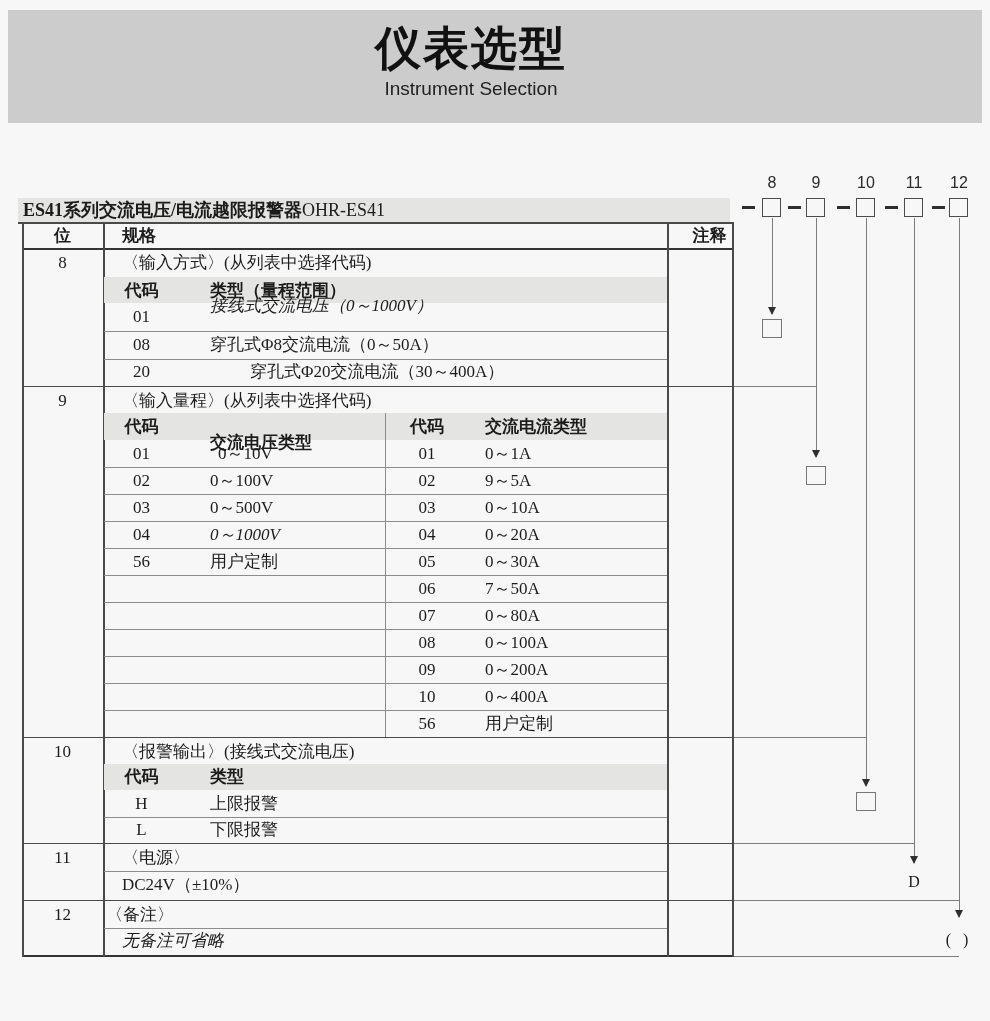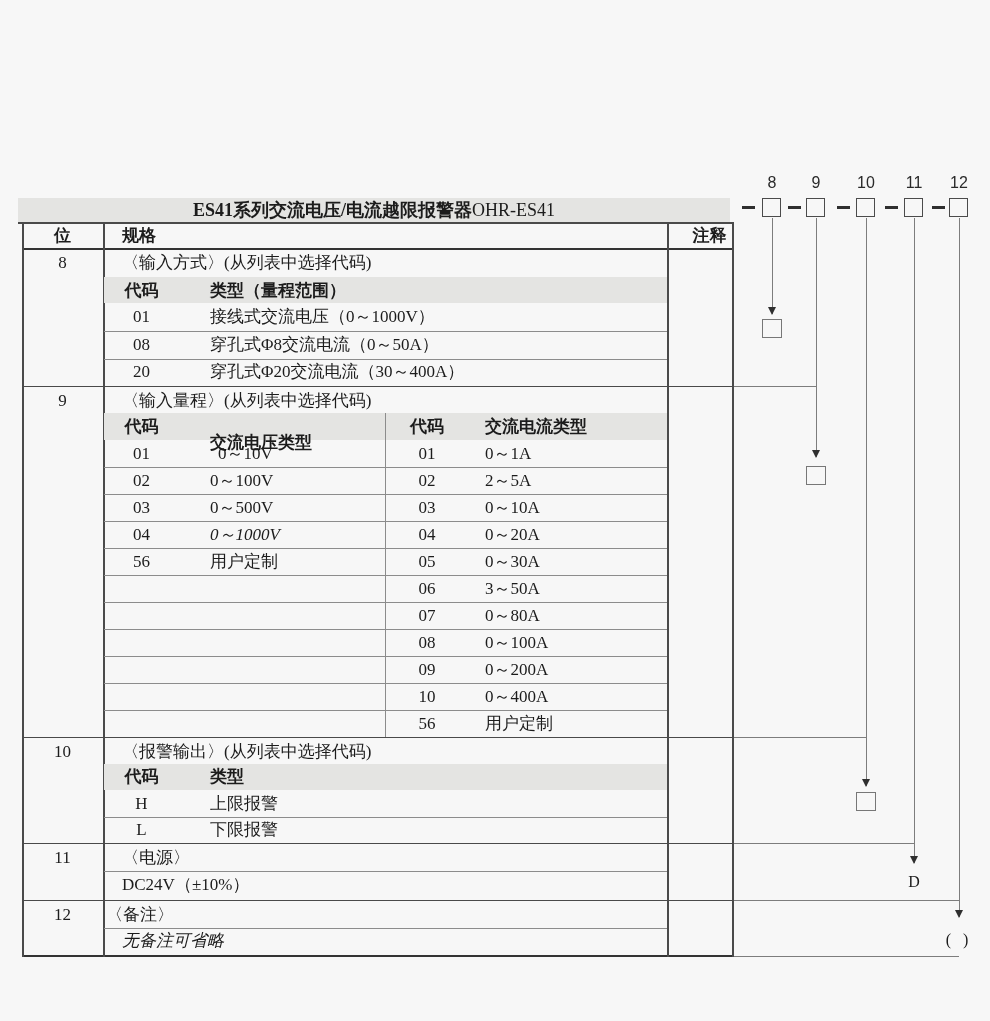--- a/index.html
+++ b/index.html
@@ -9,21 +9,21 @@
   .banner{position:absolute;left:8px;top:10px;width:974px;height:113px;background:#cccccc;text-align:center;}
   .banner-inner{transform:translateX(-24px);}
   .banner-title{margin-top:12px;font:bold 46px/1.15 "Liberation Sans","DejaVu Sans",sans-serif;color:#111;letter-spacing:2px;}
   .banner-sub{font:19px/1.2 "Liberation Sans","DejaVu Sans",sans-serif;color:#222;margin-top:3px;}
   
   .txt{position:absolute;font-size:17px;line-height:27px;height:27px;white-space:nowrap;color:#1c1c1c;}
   .b{font-weight:bold;}
   .ctr{text-align:center;}
   
   .tbar{position:absolute;left:18px;top:198px;width:712px;height:24px;background:#e4e4e2;
-        display:flex;justify-content:center;align-items:center;}
+        display:flex;justify-content:flex-start;align-items:center;}
   .tbar .lt{font-size:18px;font-weight:bold;padding-left:5px;line-height:24px;}
   .tbar .rt{font-size:18px;padding-right:5px;line-height:24px;}
   
   .hl{position:absolute;background:#4a4a4a;height:1.5px;}
   .hl2{position:absolute;background:#333;height:2px;}
   .vl{position:absolute;background:#4a4a4a;width:1.5px;}
   .sl{position:absolute;background:#8c8c8c;height:1px;}
   .svl{position:absolute;background:#8c8c8c;width:1px;}
   .ext{position:absolute;background:#7d7d7d;height:1px;}
   .drop{position:absolute;background:#7d7d7d;width:1px;}
@@ -39,20 +39,26 @@
   .t1{left:210px;}
   .c2{left:387px;width:80px;text-align:center;}
   .t2{left:485px;}
   .poscol{left:22px;width:81px;text-align:center;}
 </style>
 </head>
 <body>
 
 <div id="page">
 
+  <div class="banner">
+    <div class="banner-inner">
+      <div class="banner-title">仪表选型</div>
+      <div class="banner-sub">Instrument Selection</div>
+    </div>
+  </div>
 
   <div class="tbar">
     <span class="lt">ES41系列交流电压/电流越限报警器</span>
     <span class="rt">OHR-ES41</span>
   </div>
 
   <span class="dlabel" style="left:757px;">8</span>
   <span class="dlabel" style="left:801px;">9</span>
   <span class="dlabel" style="left:851px;">10</span>
   <span class="dlabel" style="left:899px;">11</span>
@@ -110,82 +116,82 @@
   <span class="txt b poscol" style="top:222px;">位</span>
   <span class="txt b" style="left:122px;top:222px;">规格</span>
   <span class="txt b ctr" style="left:667px;top:222px;width:85px;">注释</span>
 
   <span class="txt poscol" style="top:249px;">8</span>
   <span class="txt" style="left:122px;top:249px;">〈输入方式〉(从列表中选择代码)</span>
   <div class="graybar" style="top:277px;height:26px;"></div>
   <span class="txt b c1" style="top:277px;">代码</span>
   <span class="txt b t1" style="top:277px;">类型（量程范围）</span>
   <span class="txt c1" style="top:303px;">01</span>
-  <span class="txt t1" style="top:303px;">接线式交流电压（0～1000V）</span>
+  <span class="txt t1" style="top:292px;font-style:italic;">接线式交流电压（0～1000V）</span>
   <div class="sl" style="left:104px;top:331px;width:563px;"></div>
   <span class="txt c1" style="top:331px;">08</span>
   <span class="txt t1" style="top:331px;">穿孔式Φ8交流电流（0～50A）</span>
   <div class="sl" style="left:104px;top:359px;width:563px;"></div>
   <span class="txt c1" style="top:358px;">20</span>
-  <span class="txt t1" style="top:358px;">穿孔式Φ20交流电流（30～400A）</span>
+  <span class="txt t1" style="top:358px;margin-left:40px;">穿孔式Φ20交流电流（30～400A）</span>
 
   <span class="txt poscol" style="top:387px;">9</span>
   <span class="txt" style="left:122px;top:387px;">〈输入量程〉(从列表中选择代码)</span>
   <div class="graybar" style="top:413px;height:27px;"></div>
   <span class="txt b c1" style="top:413px;">代码</span>
   <span class="txt b t1" style="top:394px;margin-top:35px;">交流电压类型</span>
   <span class="txt b c2" style="top:413px;">代码</span>
   <span class="txt b t2" style="top:413px;">交流电流类型</span>
   <div class="svl" style="left:385px;top:413px;height:324px;"></div>
 
   <span class="txt c1" style="top:440px;">01</span>
   <span class="txt t1" style="top:440px;margin-left:8px;">0～10V</span>
   <span class="txt c2" style="top:440px;">01</span>
   <span class="txt t2" style="top:440px;">0～1A</span>
   <div class="sl" style="left:104px;top:467px;width:563px;"></div>
   <span class="txt c1" style="top:467px;">02</span>
   <span class="txt t1" style="top:467px;">0～100V</span>
   <span class="txt c2" style="top:467px;">02</span>
-  <span class="txt t2" style="top:467px;">2～5A</span>
+  <span class="txt t2" style="top:467px;">9～5A</span>
   <div class="sl" style="left:104px;top:494px;width:563px;"></div>
   <span class="txt c1" style="top:494px;">03</span>
   <span class="txt t1" style="top:494px;">0～500V</span>
   <span class="txt c2" style="top:494px;">03</span>
   <span class="txt t2" style="top:494px;">0～10A</span>
   <div class="sl" style="left:104px;top:521px;width:563px;"></div>
   <span class="txt c1" style="top:521px;">04</span>
   <span class="txt t1" style="top:521px;font-style:italic;">0～1000V</span>
   <span class="txt c2" style="top:521px;">04</span>
   <span class="txt t2" style="top:521px;">0～20A</span>
   <div class="sl" style="left:104px;top:548px;width:563px;"></div>
   <span class="txt c1" style="top:548px;">56</span>
   <span class="txt t1" style="top:548px;">用户定制</span>
   <span class="txt c2" style="top:548px;">05</span>
   <span class="txt t2" style="top:548px;">0～30A</span>
   <div class="sl" style="left:104px;top:575px;width:563px;"></div>
   <span class="txt c2" style="top:575px;">06</span>
-  <span class="txt t2" style="top:575px;">3～50A</span>
+  <span class="txt t2" style="top:575px;">7～50A</span>
   <div class="sl" style="left:104px;top:602px;width:563px;"></div>
   <span class="txt c2" style="top:602px;">07</span>
   <span class="txt t2" style="top:602px;">0～80A</span>
   <div class="sl" style="left:104px;top:629px;width:563px;"></div>
   <span class="txt c2" style="top:629px;">08</span>
   <span class="txt t2" style="top:629px;">0～100A</span>
   <div class="sl" style="left:104px;top:656px;width:563px;"></div>
   <span class="txt c2" style="top:656px;">09</span>
   <span class="txt t2" style="top:656px;">0～200A</span>
   <div class="sl" style="left:104px;top:683px;width:563px;"></div>
   <span class="txt c2" style="top:683px;">10</span>
   <span class="txt t2" style="top:683px;">0～400A</span>
   <div class="sl" style="left:104px;top:710px;width:563px;"></div>
   <span class="txt c2" style="top:710px;">56</span>
   <span class="txt t2" style="top:710px;">用户定制</span>
 
   <span class="txt poscol" style="top:738px;">10</span>
-  <span class="txt" style="left:122px;top:738px;">〈报警输出〉(从列表中选择代码)</span>
+  <span class="txt" style="left:122px;top:738px;">〈报警输出〉(接线式交流电压)</span>
   <div class="graybar" style="top:764px;height:26px;"></div>
   <span class="txt b c1" style="top:763px;">代码</span>
   <span class="txt b t1" style="top:763px;">类型</span>
   <span class="txt c1" style="top:790px;">H</span>
   <span class="txt t1" style="top:790px;">上限报警</span>
   <div class="sl" style="left:104px;top:817px;width:563px;"></div>
   <span class="txt c1" style="top:816px;">L</span>
   <span class="txt t1" style="top:816px;">下限报警</span>
 
   <span class="txt poscol" style="top:844px;">11</span>

